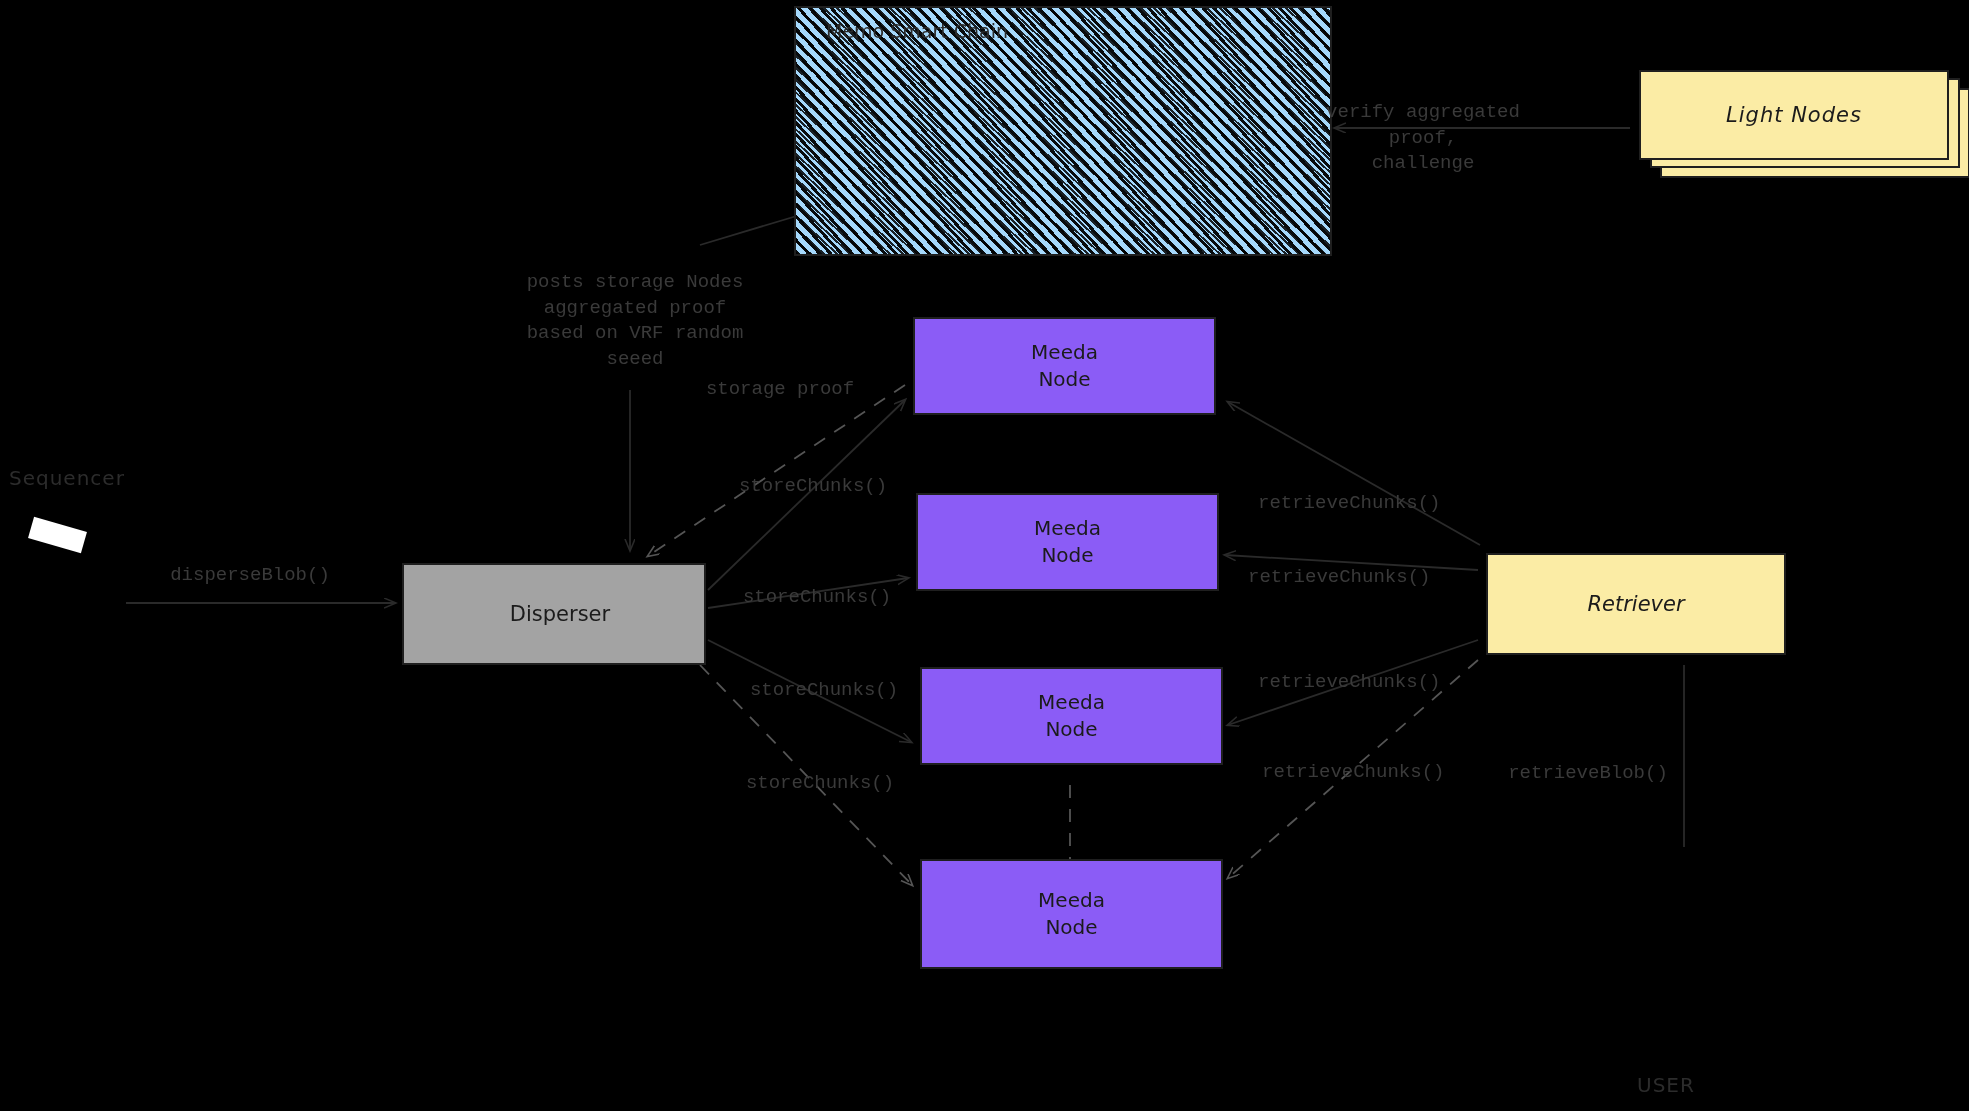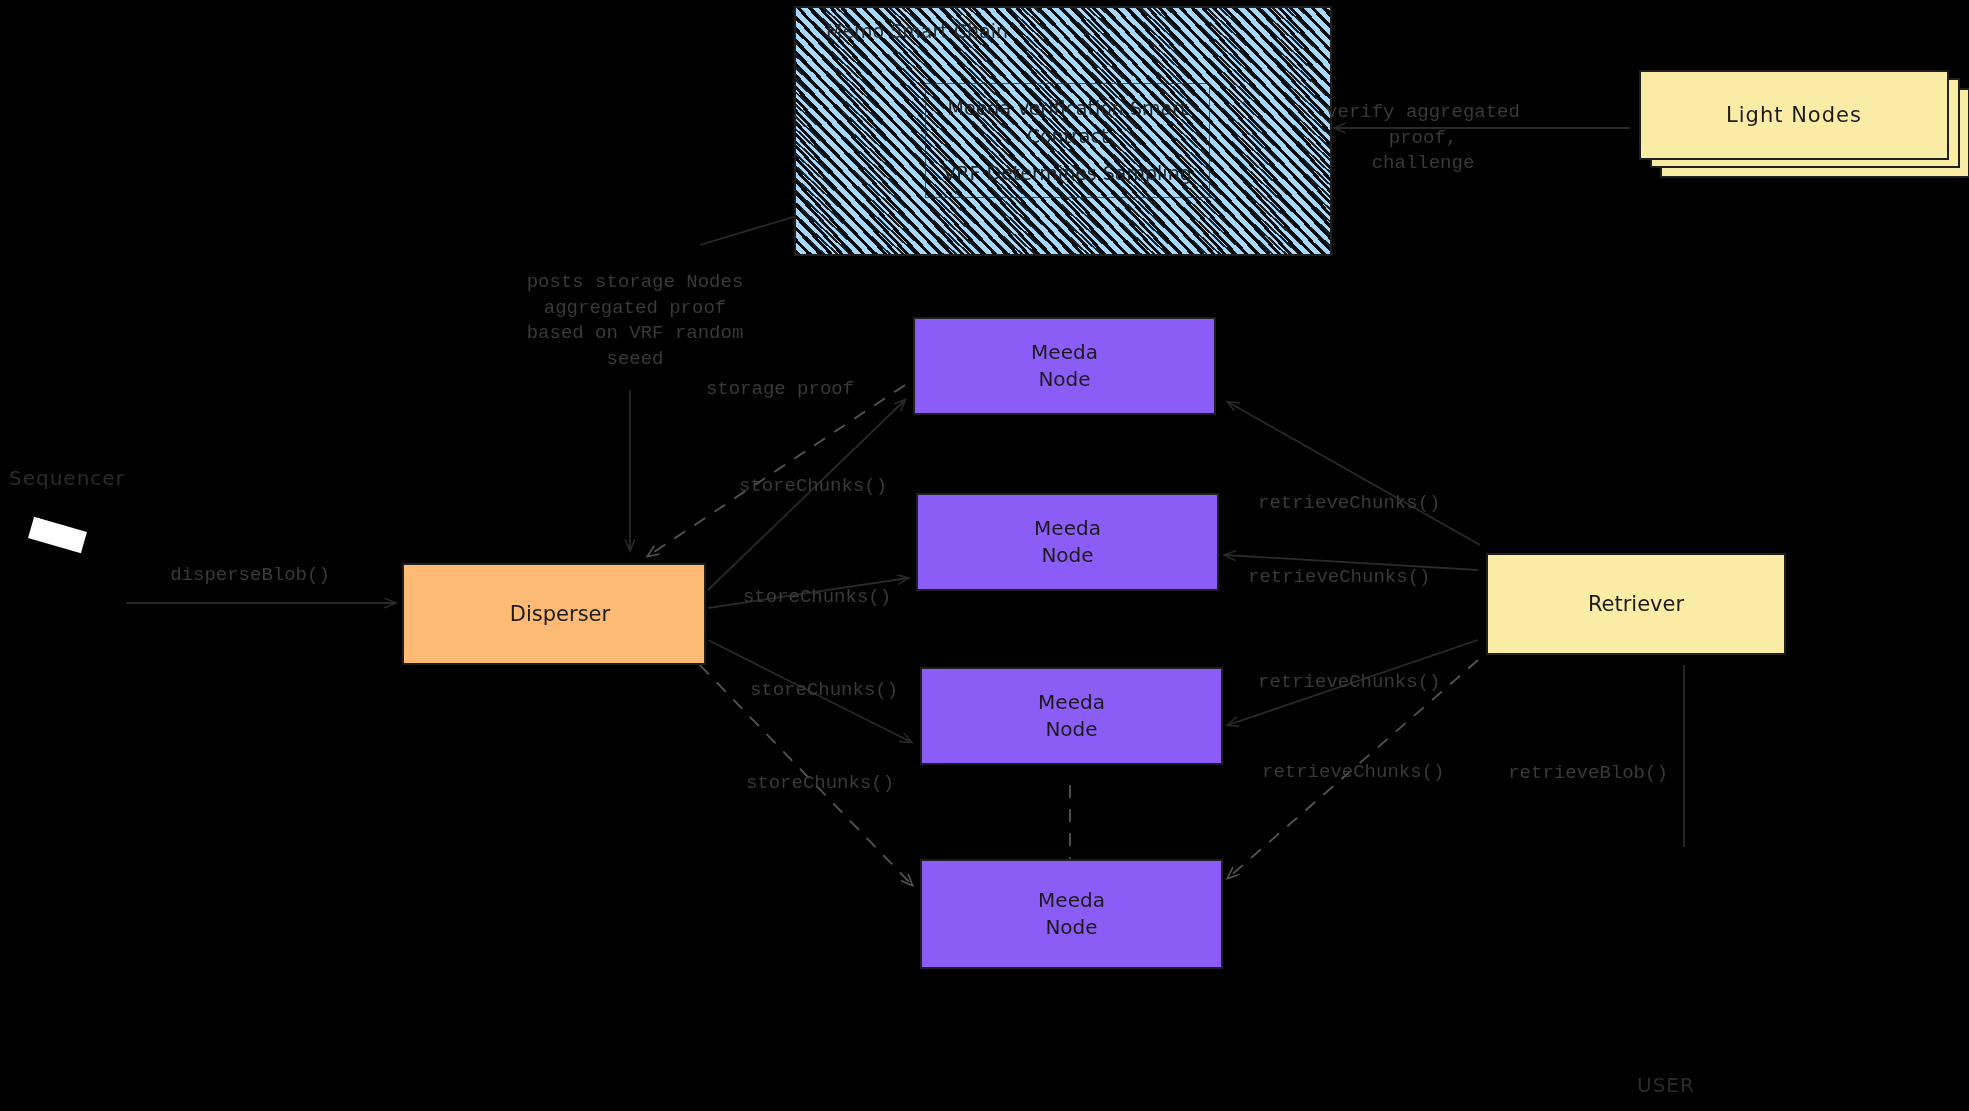--- a/index.html
+++ b/index.html
@@ -30,22 +30,22 @@
     display: flex;
     align-items: center;
     justify-content: center;
     text-align: center;
     line-height: 1.35;
     color: #1b1b1b;
     font-family: "DejaVu Sans", sans-serif;
     white-space: pre-line;
   }
   .blue  { background: #8b5cf6; }
-  .pink  { background: #fdba74; padding-left: 12px; }
-  .yellow{ background: #fbeca5; }
+  .pink  { background: #a3a3a3; padding-left: 12px; }
+  .yellow{ background: #fbeca5; font-style: italic; }
   .hatch {
     background-color: #a5d8fb;
     background-image: repeating-linear-gradient(
         47deg,
         rgba(0,0,0,0.95) 0px,
         rgba(0,0,0,0.95) 3px,
         rgba(0,0,0,0) 3px,
         rgba(0,0,0,0) 8px),
       repeating-linear-gradient(
         43deg,
@@ -154,25 +154,20 @@
       <path d="M1478,660 L1228,878" marker-end="url(#ahd)"></path>
 
       <path d="M1070,785 L1070,862"></path>
     </g>
   </svg>
 
   <div class="node-box hatch" style="left:794px; top:6px; width:538px; height:250px;"></div>
 
   <div class="chain-title" style="left:826px; top:20px;">Memo Smart Chain</div>
 
-  <div class="inner-contract" style="left:925px; top:83px; width:285px; height:115px;">
-    <span>Meeda Verification Smart</span>
-    <span>Contract</span>
-    <span style="margin-top:8px;">VRF Determines Sampling</span>
-  </div>
 
   <div class="stack-card" style="left:1660px; top:88px; width:310px; height:90px;"></div>
   <div class="stack-card" style="left:1650px; top:78px; width:310px; height:90px;"></div>
   <div class="node-box yellow" style="left:1639px; top:70px; width:310px; height:90px; font-size:21px; letter-spacing:1px;">
     <span class="node-label">Light Nodes</span>
   </div>
 
   <div class="plain-label" style="left:9px; top:466px;">Sequencer</div>
   <div class="seq-mark" style="left:30px; top:524px; width:55px; height:22px;"></div>
 

